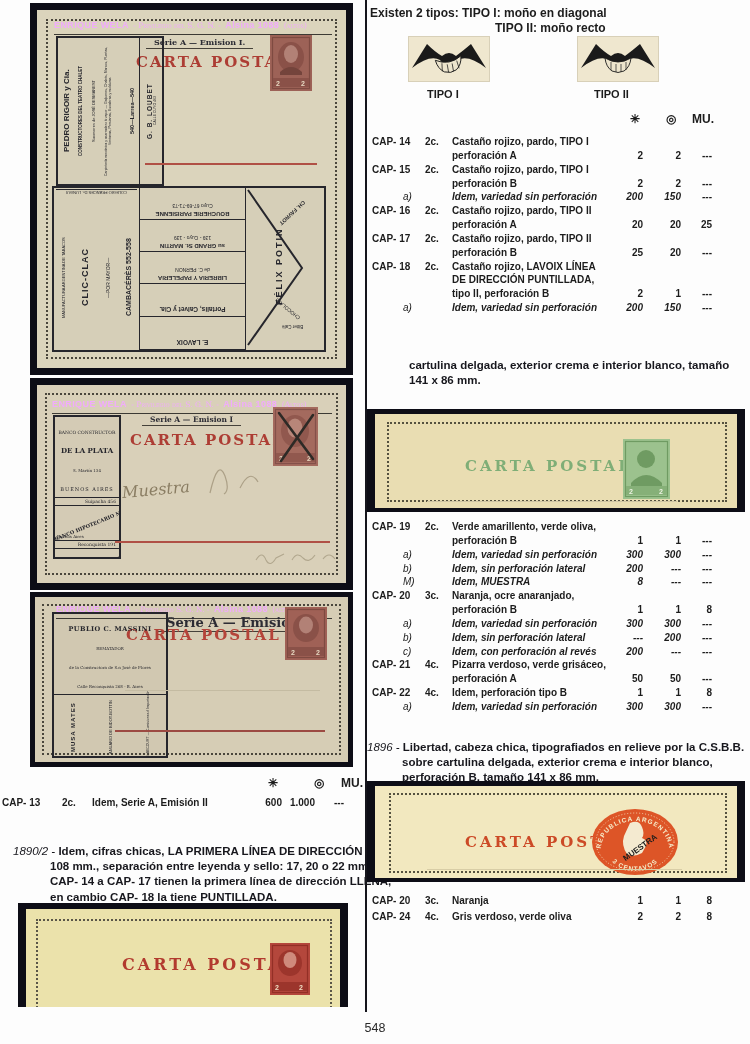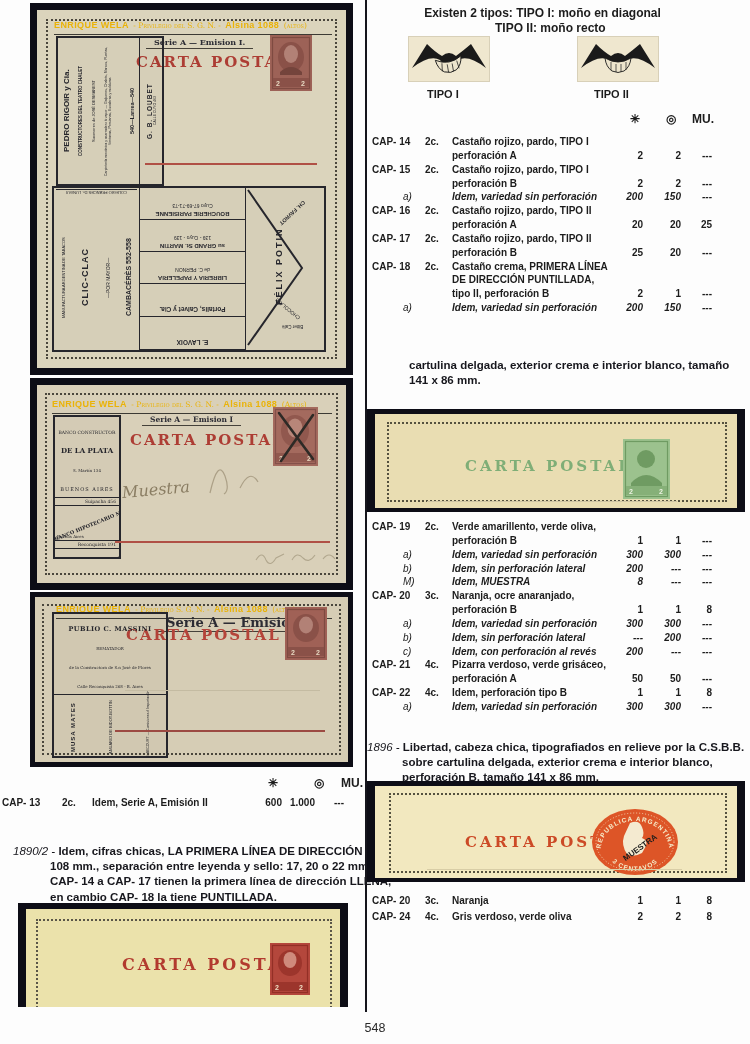--- a/index.html
+++ b/index.html
@@ -6,21 +6,21 @@
   body{width:750px;height:1044px;background:#fdfdfd;position:relative;overflow:hidden;
        font-family:"Liberation Sans",sans-serif;color:#1c1c1c;-webkit-font-smoothing:antialiased}
   .abs{position:absolute}
   
   .vline{position:absolute;left:365px;top:0;width:2px;height:1012px;background:#15151c}
   
   .photo{position:absolute;background:#0d0d16;overflow:hidden}
   .cardface{position:absolute;background:#dbd4bc}
   .perf{position:absolute;border:2px dotted #4a463c}
   
-  .chdr{position:absolute;white-space:nowrap;border-bottom:1px solid #3c3a34;padding-bottom:2px;color:#eab308}
+  .chdr{position:absolute;white-space:nowrap;border-bottom:1px solid #3c3a34;padding-bottom:2px;color:#f0abfc}
   .chname{font-weight:bold;font-size:9px;letter-spacing:.4px}
   .chpriv,.chalt{font-family:"DejaVu Serif",serif;font-size:7.5px;font-variant:small-caps}
   .serie{position:absolute;font-family:"DejaVu Serif",serif;font-weight:bold;font-size:8px;
          border-bottom:1px solid #45413a;padding:0 8px 1px;white-space:nowrap;color:#2c2c34}
   .cpt{position:absolute;font-family:"DejaVu Serif",serif;font-weight:bold;letter-spacing:2px;
        font-size:15px;color:#ad3d34;white-space:nowrap}
   .adbox{position:absolute;border:2px solid #26262c;color:#26262c;overflow:hidden;background:rgba(0,0,0,0.02)}
   .vtx{writing-mode:vertical-rl;transform:rotate(180deg);white-space:nowrap;display:inline-block;
        text-align:center;height:100%}
   .ud{transform:rotate(180deg)}
@@ -259,21 +259,21 @@
     <rect width="40" height="52" fill="#b4473c"></rect>
     <rect x="2.5" y="2.5" width="35" height="47" fill="none" stroke="#932f26" stroke-width="1.2"></rect>
     <ellipse cx="20" cy="20" rx="12" ry="13" fill="#9c352c"></ellipse>
     <ellipse cx="20" cy="17" rx="6.5" ry="8" fill="#cf8a7c"></ellipse>
     <rect x="3" y="39" width="34" height="9" fill="#9c352c"></rect>
     <text x="5" y="47" font-size="7" fill="#f0dfc4" font-weight="bold">2</text>
     <text x="29" y="47" font-size="7" fill="#f0dfc4" font-weight="bold">2</text>
   </svg>
 </div>
 
-<div class="tipos" style="left:370px;top:6px;width:345px;text-align:center">Existen 2 tipos: TIPO I: moño en diagonal</div>
+<div class="tipos" style="left:370px;top:6px;width:345px;text-align:left">Existen 2 tipos: TIPO I: moño en diagonal</div>
 <div class="tipos" style="left:495px;top:21px">TIPO II: moño recto</div>
 
 <div class="tipoimg" style="left:408px;top:36px;width:82px;height:46px">
   <svg width="82" height="46" viewBox="0 0 82 46">
     <path d="M4,32 L19,8 Q27,16 34,20 Q41,14 48,20 Q56,14 63,8 L78,32 Q60,18 50,24 L46,30 Q41,33 36,30 L32,24 Q22,18 4,32 Z" fill="#1a1a1a"></path>
     <g transform="rotate(-10 41 27)">
       <path d="M28,22 Q41,30 54,22 Q53,31 47,35 Q41,38 35,35 Q29,31 28,22 Z" fill="#ece4cc" stroke="#1a1a1a" stroke-width="0.9"></path>
       <g stroke="#1a1a1a" stroke-width="0.7">
         <line x1="34" y1="26" x2="33" y2="34"></line>
           <line x1="39" y1="28" x2="39" y2="36"></line>
@@ -353,21 +353,21 @@
     </div>
   <div class="r">
       <span class="d">perforación B</span>
       <span class="p1">25</span>
       <span class="p2">20</span>
       <span class="p3">---</span>
     </div>
   <div class="r">
       <span class="k">CAP- 18</span>
       <span class="v">2c.</span>
-      <span class="d">Castaño crema, PRIMERA LÍNEA</span>
+      <span class="d">Castaño rojizo, LAVOIX LÍNEA</span>
     </div>
   <div class="r">
       <span class="d">DE DIRECCIÓN PUNTILLADA,</span>
     </div>
   <div class="r">
       <span class="d">tipo II, perforación B</span>
       <span class="p1">2</span>
       <span class="p2">1</span>
       <span class="p3">---</span>
     </div>

